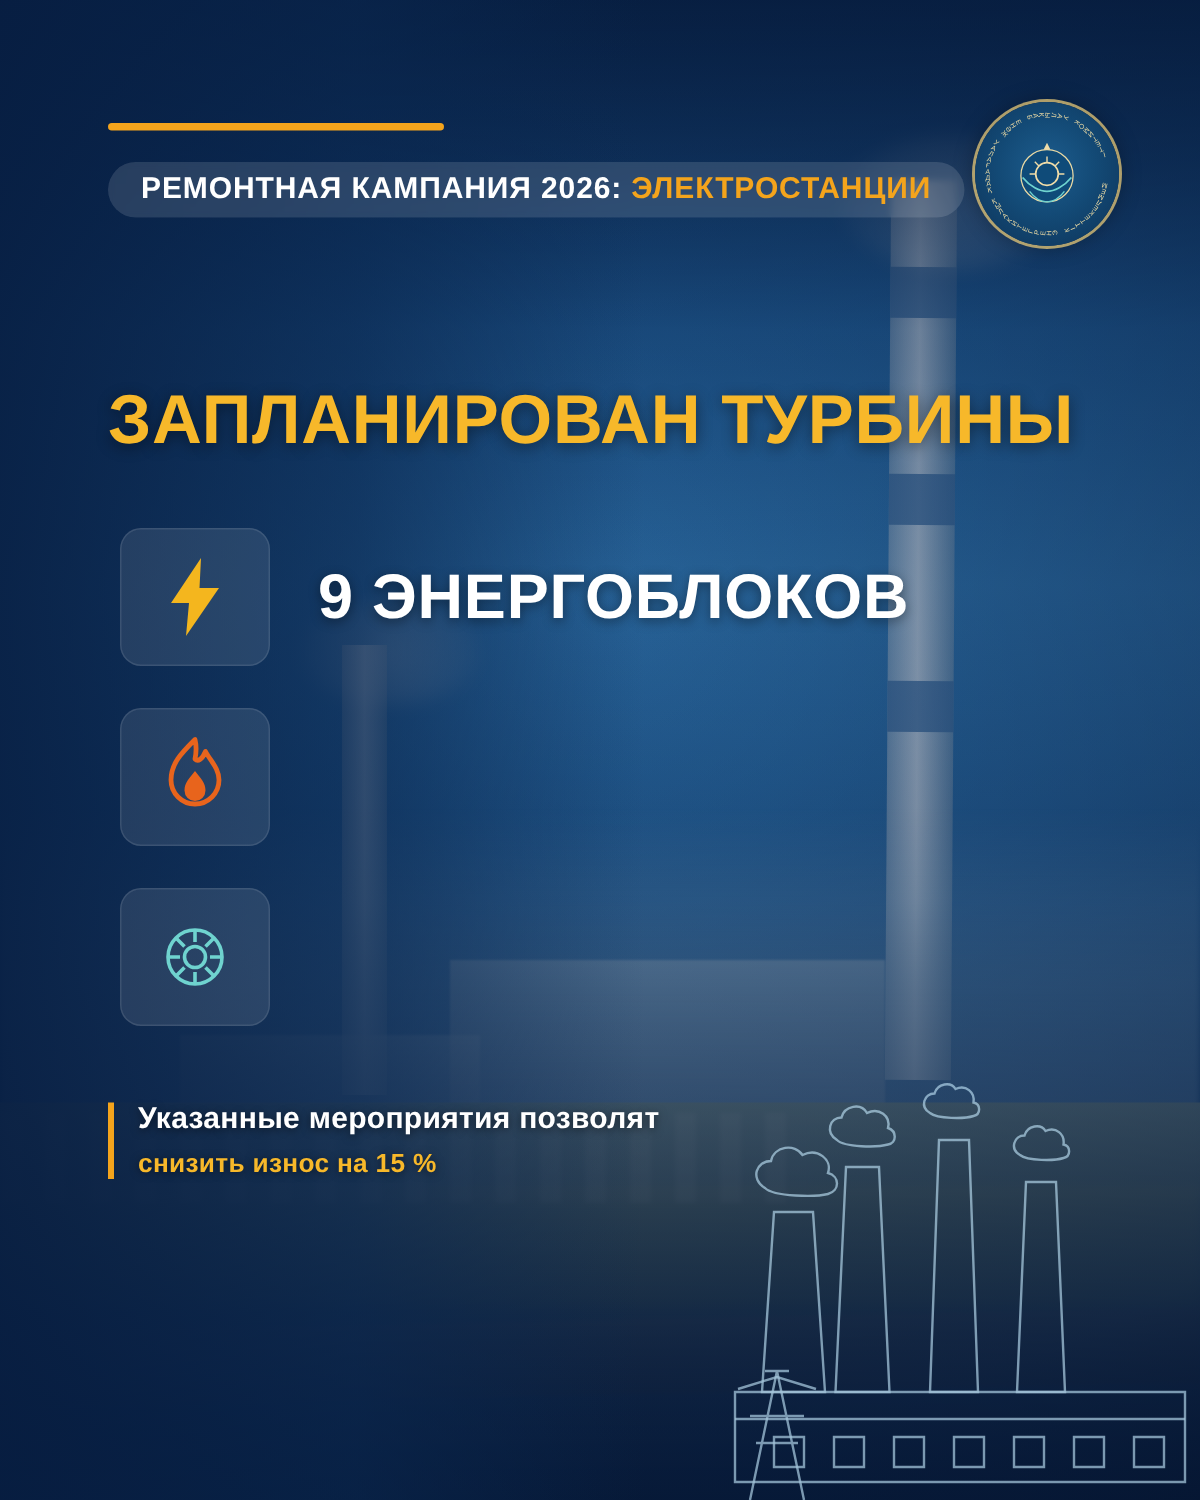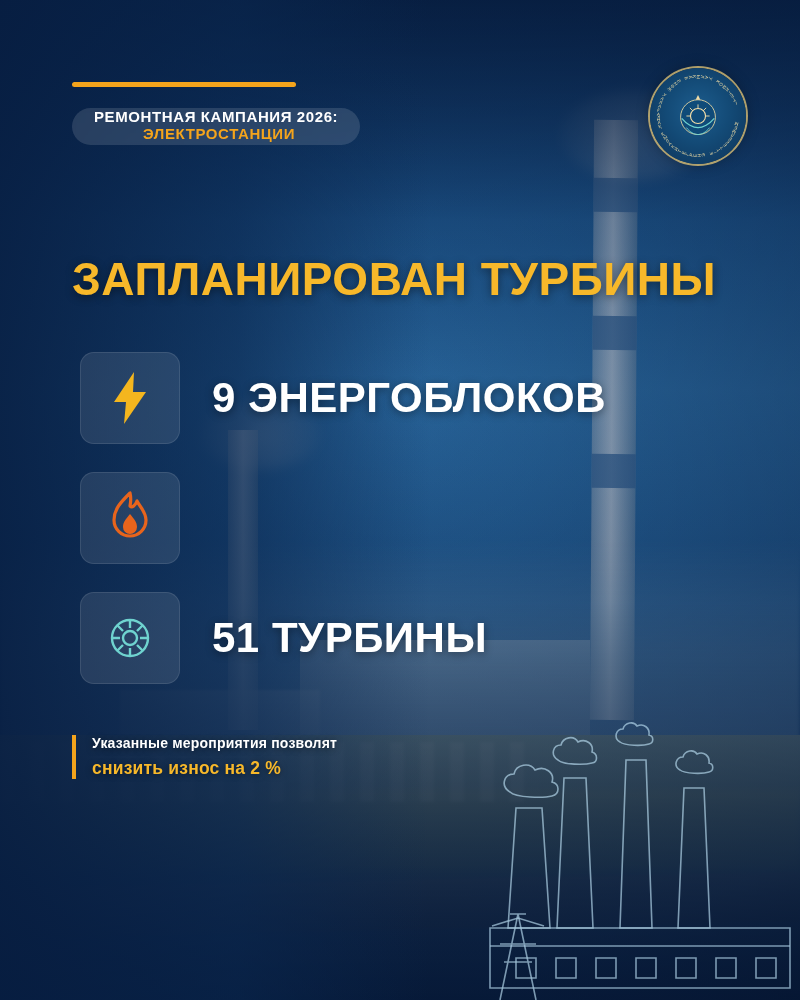--- a/index.html
+++ b/index.html
@@ -116,24 +116,23 @@
     background: #f4a41c; border-radius: 3px;
   }
 
   .kicker {
     position: absolute; left: 72px; top: 108px;
     height: 37px; display: flex; align-items: center;
     padding: 0 22px;
     background: rgba(255,255,255,0.13);
     border-radius: 19px;
     backdrop-filter: blur(2px);
-    font-size: 15px; font-weight: bold; letter-spacing: .6px;
+    font-size: 20px; font-weight: bold; letter-spacing: .6px;
     color: #ffffff;
     white-space: nowrap;
-    flex-direction: column;
   }
   .kicker .hl { color: #f4a41c; margin-left: 6px; }
 
   .emblem {
     position: absolute; right: 54px; top: 68px;
     width: 96px; height: 96px; border-radius: 50%;
     background: radial-gradient(circle at 50% 45%, #1d5d8e 0%, #134a76 45%, #0d3257 100%);
     box-shadow: 0 0 0 2px rgba(230,200,120,0.75), 0 0 14px rgba(0,0,0,0.35);
     overflow: hidden;
   }
@@ -178,21 +177,21 @@
     text-shadow: 0 2px 8px rgba(0,0,0,0.40);
     white-space: nowrap;
   }
 
   .footnote {
     position: absolute; left: 72px; top: 735px; width: 470px;
     padding-left: 16px;
     border-left: 4px solid #f4a41c;
   }
   .footnote .l1 {
-    font-size: 14px; font-weight: bold; color: #ffffff; letter-spacing: .2px;
+    font-size: 20px; font-weight: bold; color: #ffffff; letter-spacing: .2px;
     text-shadow: 0 1px 6px rgba(0,0,0,0.5);
   }
   .footnote .l2 {
     margin-top: 7px;
     font-size: 17.5px; font-weight: bold; color: #f7b82a; letter-spacing: .2px;
     text-shadow: 0 1px 6px rgba(0,0,0,0.5);
   }
 </style>
 </head>
 <body>
@@ -350,24 +349,23 @@
       <div class="stat-row">
         <div class="stat-icon">
           <svg width="56" height="56" viewBox="0 0 56 56">
             <g stroke="#6fd3cf" stroke-width="2.4" fill="none">
               <circle cx="28" cy="28" r="18"></circle>
               <circle cx="28" cy="28" r="7"></circle>
               <path d="M28 10v8M28 38v8M10 28h8M38 28h8M15 15l6 6M35 35l6 6M41 15l-6 6M21 35l-6 6"></path>
             </g>
           </svg>
         </div>
-        <div class="stat-label">51 ТУРБИНЫ</div>
       </div>
 
     </div>
 
     <div class="footnote">
       <div class="l1">Указанные мероприятия позволят</div>
-      <div class="l2">снизить износ на 2 %</div>
+      <div class="l2">снизить износ на 15 %</div>
     </div>
 
   </div>
 </div>
 
 </body></html>

